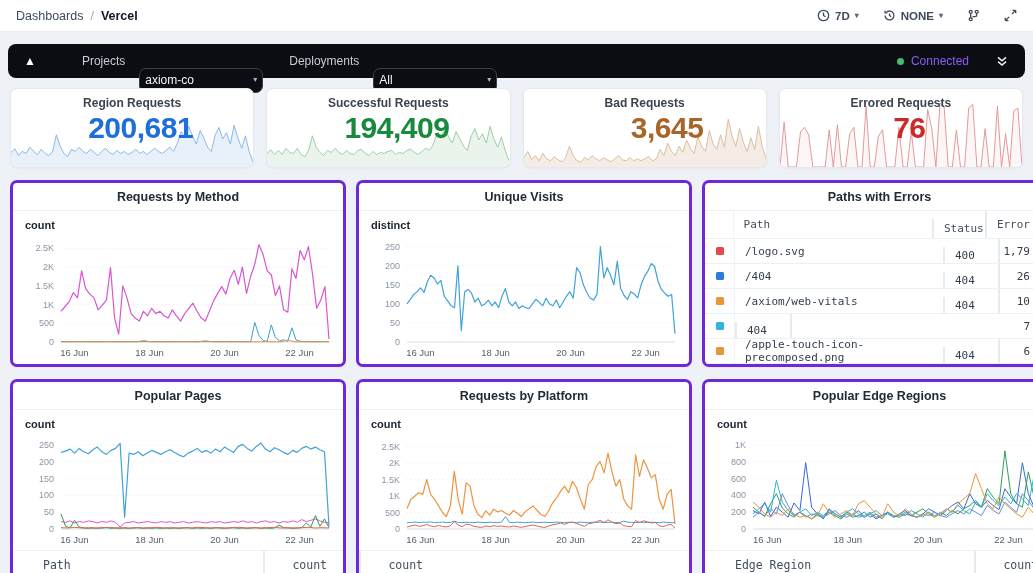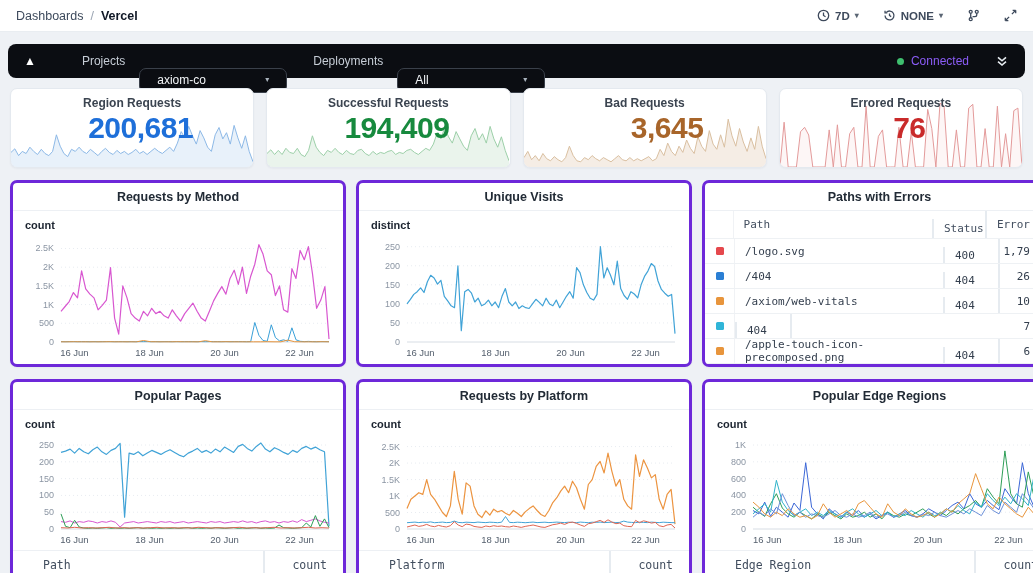--- a/index.html
+++ b/index.html
@@ -17,22 +17,22 @@
   .tb-btn { display:flex; align-items:center; gap:5px; font-size:11.5px; font-weight:600;
             color:#3e4a5c; background:none; border:none; cursor:pointer; font-family:inherit; }
   .tb-btn svg { display:block; }
   .caret { font-size:8px; color:#5b6674; line-height:1; }
 
   
   .filterbar { margin:12px 8px 10px 8px; height:34px; background:#0b0d12; border-radius:8px;
                display:flex; align-items:center; padding:0 16px; gap:12px; }
   .vercel-logo { color:#ffffff; font-size:12px; margin-right:34px; }
   .filter-label { color:#c6cdd6; font-size:12px; margin-right:2px; }
-  .darkselect { display:flex; align-items:center; justify-content:space-between; width:148px; height:25px;
-                border:1px solid #3a404a; border-radius:7px; padding:0 17px; cursor:pointer;
+  .darkselect { display:flex; align-items:center; justify-content:space-between; width:124px; height:25px;
+                border:1px solid #3a404a; border-radius:7px; padding:0 5px; cursor:pointer;
                 color:#f2f5f8; font-size:12px; background:#0b0d12;margin-top:38px; }
   .darkselect .caret { color:#aab3bd; }
   .filter-spacer { flex:1; }
   .conn { display:flex; align-items:center; gap:7px; color:#8b5cf6; font-size:12px; }
   .conn-dot { width:7px; height:7px; border-radius:50%; background:#3fbf6f; }
   .dbl-chevron { margin-left:14px; cursor:pointer; display:flex; }
 
   
   .stats { display:grid; grid-template-columns:repeat(4,1fr); gap:12px; margin:0 10px; height:80px; }
   .stat-card { position:relative; background:#fff; border:1px solid #e4e9ef; border-radius:7px;
@@ -338,21 +338,20 @@
             <text x="53.4" y="107" text-anchor="middle" font-size="9.5" fill="#55606e">16 Jun</text>
             <text x="128.44" y="107" text-anchor="middle" font-size="9.5" fill="#55606e">18 Jun</text>
             <text x="203.48" y="107" text-anchor="middle" font-size="9.5" fill="#55606e">20 Jun</text>
             <text x="278.52" y="107" text-anchor="middle" font-size="9.5" fill="#55606e">22 Jun</text>
             <polyline points="40.0,72.6 43.9,63.3 47.9,60.0 51.8,56.7 55.8,58.4 59.7,43.6 63.6,58.4 67.6,63.3 71.5,69.9 75.5,76.5 79.4,80.5 83.4,69.9 87.3,35.3 91.2,63.3 95.2,78.2 99.1,46.9 103.1,50.1 107.0,69.9 110.9,78.2 114.9,81.5 118.8,74.9 122.8,79.2 126.7,73.2 130.6,75.9 134.6,74.5 138.5,77.2 142.5,79.2 146.4,74.5 150.4,77.2 154.3,80.5 158.2,75.9 162.2,72.6 166.1,69.9 170.1,74.5 174.0,78.5 177.9,80.5 181.9,74.5 185.8,66.6 189.8,61.7 193.7,55.1 197.6,50.1 201.6,56.7 205.5,45.2 209.5,51.8 213.4,63.3 217.4,73.2 221.3,48.5 225.2,43.6 229.2,30.4 233.1,25.4 237.1,37.0 241.0,17.2 244.9,35.3 248.9,50.1 252.8,43.6 256.8,63.3 260.7,69.9 264.6,73.2 268.6,18.8 272.5,40.3 276.5,23.8 280.4,32.0 284.4,41.9 288.3,38.6 292.2,63.3 296.2,73.2 300.1,58.4 304.1,53.4 308.0,88.1" fill="none" stroke="#ec9440" stroke-width="1.2" stroke-linejoin="round"></polyline>
             <polyline points="40.0,86.7 43.9,86.4 47.9,86.1 51.8,86.6 55.8,86.2 59.7,86.4 63.6,85.9 67.6,86.7 71.5,86.4 75.5,86.1 79.4,86.6 83.4,86.4 87.3,85.1 91.2,86.4 95.2,86.7 99.1,86.2 103.1,86.4 107.0,86.6 110.9,86.1 114.9,86.4 118.8,86.6 122.8,86.2 126.7,86.4 130.6,86.7 134.6,86.2 138.5,80.5 142.5,86.4 146.4,86.6 150.4,86.2 154.3,86.4 158.2,86.7 162.2,86.4 166.1,86.1 170.1,86.6 174.0,86.4 177.9,86.2 181.9,86.6 185.8,86.4 189.8,86.1 193.7,86.4 197.6,86.6 201.6,86.2 205.5,86.4 209.5,86.6 213.4,86.1 217.4,86.4 221.3,86.7 225.2,86.2 229.2,86.4 233.1,86.1 237.1,86.6 241.0,86.4 244.9,86.2 248.9,86.6 252.8,86.4 256.8,85.1 260.7,86.1 264.6,86.4 268.6,86.6 272.5,86.2 276.5,86.4 280.4,86.6 284.4,86.1 288.3,86.4 292.2,86.6 296.2,86.2 300.1,86.4 304.1,86.6 308.0,86.7" fill="none" stroke="#41a3d7" stroke-width="1" stroke-linejoin="round"></polyline>
             <polyline points="40.0,91.0 43.9,90.0 47.9,89.0 51.8,90.4 55.8,89.7 59.7,88.4 63.6,90.0 67.6,90.7 71.5,89.4 75.5,90.4 79.4,91.0 83.4,89.7 87.3,85.7 91.2,89.0 95.2,90.7 99.1,88.1 103.1,88.7 107.0,90.4 110.9,91.0 114.9,91.4 118.8,90.0 122.8,90.7 126.7,89.7 130.6,90.4 134.6,90.0 138.5,90.7 142.5,91.0 146.4,90.0 150.4,90.7 154.3,91.4 158.2,90.4 162.2,89.7 166.1,89.0 170.1,90.0 174.0,91.0 177.9,91.4 181.9,90.0 185.8,88.7 189.8,88.1 193.7,87.1 197.6,88.4 201.6,86.7 205.5,86.1 209.5,87.4 213.4,89.0 217.4,90.4 221.3,87.7 225.2,87.1 229.2,85.7 233.1,84.4 237.1,86.4 241.0,83.8 244.9,86.1 248.9,87.7 252.8,87.1 256.8,89.7 260.7,90.4 264.6,90.7 268.6,84.4 272.5,86.7 276.5,84.8 280.4,85.7 284.4,87.1 288.3,86.4 292.2,89.7 296.2,90.7 300.1,89.0 304.1,88.4 308.0,92.0" fill="none" stroke="#df6552" stroke-width="1" stroke-linejoin="round"></polyline>
           </svg></div>
     </div>
     <div class="mini-head">
-      <span class="mini-name">Platform</span>
       <span class="mini-count">count</span>
     </div>
     <div class="mini-sliver"></div>
   </div>
   <div class="panel">
     <div class="panel-title">Popular Edge Regions</div>
     <div class="panel-body">
       <span class="metric-label">count</span>
       <div class="chart"><svg width="333" height="112">
             <line x1="40" x2="327" y1="93" y2="93" stroke="#d7dde4"></line>

